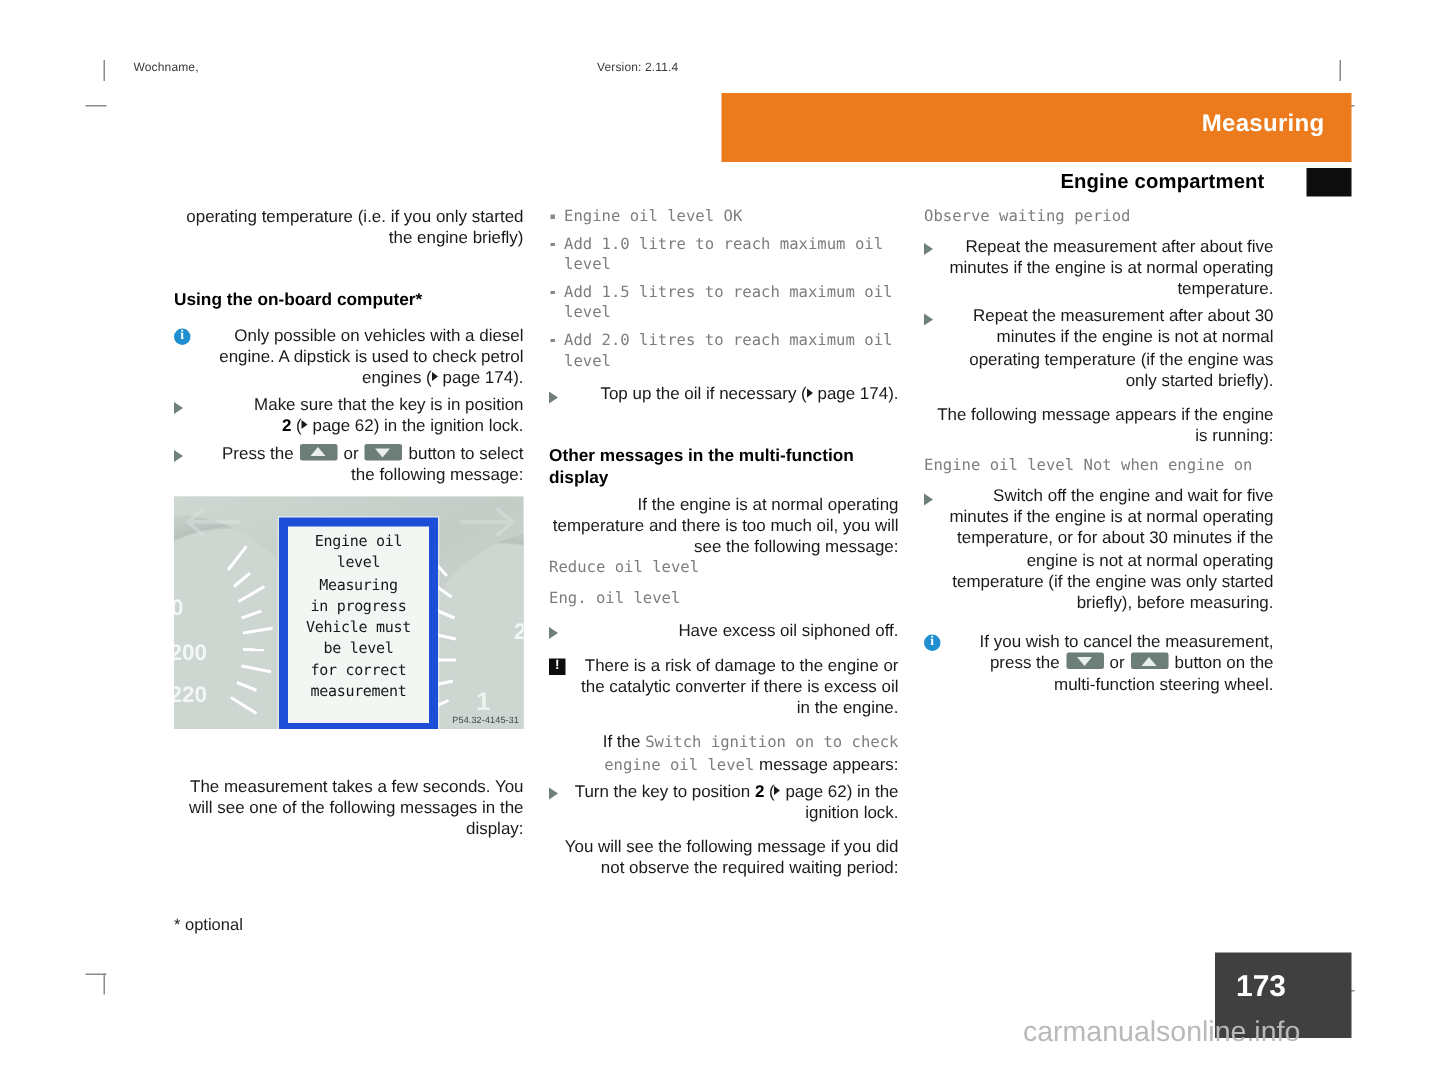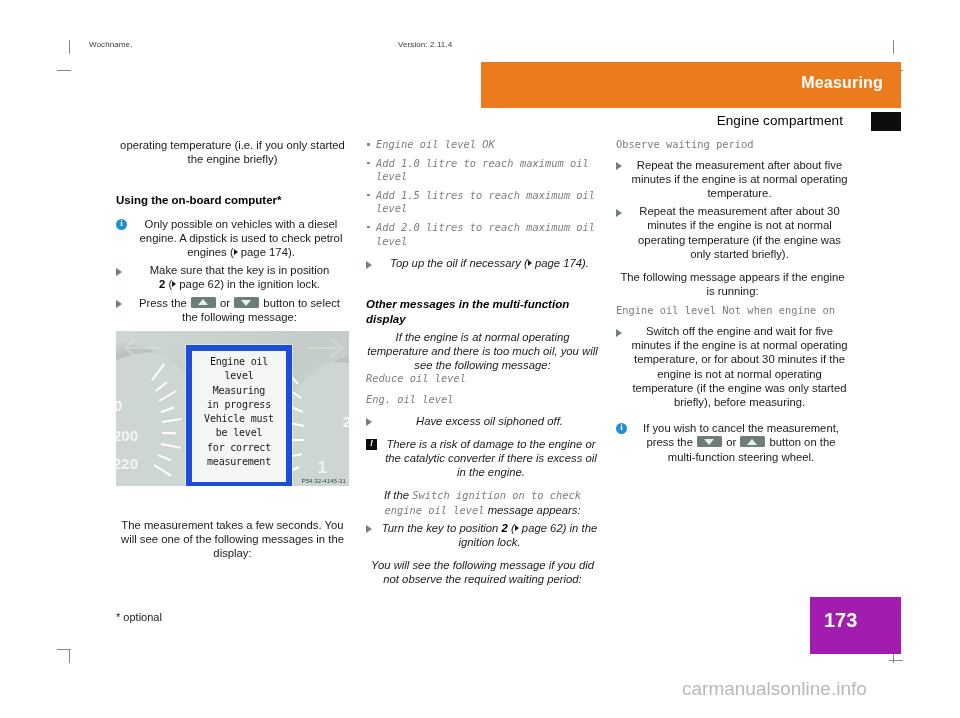--- a/index.html
+++ b/index.html
@@ -39,34 +39,34 @@
   }
   .chapter-title{
     position:absolute;right:18px;top:12px;
     color:#ffffff;font-size:16px;font-weight:bold;letter-spacing:.2px;
   }
   .section-row{
     position:absolute;left:481px;top:112px;width:420px;height:22px;
   }
   .section-title{
     position:absolute;right:58px;top:1px;
-    color:#000000;font-size:13.5px;font-weight:normal;letter-spacing:.1px;
+    color:#000000;font-size:13.5px;font-weight:bold;letter-spacing:.1px;
   }
   .section-tab{
     position:absolute;right:0px;top:0px;width:30px;height:19px;background:#0d0d0d;
   }
 
   
   .col{position:absolute;top:138px;width:233px;}
   #col1{left:116px;}
-  #col2{left:366px;font-style:italic;}
+  #col2{left:366px;}
   #col3{left:616px;}
   .body{
     font-size:11.3px;line-height:14.2px;color:#1a1a1a;
-    text-align:center;
+    text-align:right;
   }
   .body.gap{margin-top:9px;}
   .h4{
     font-size:11.5px;line-height:14.2px;color:#000;font-weight:bold;
     margin-top:27px;margin-bottom:4px;
   }
   .mono{
     font-family:"DejaVu Sans Mono", monospace;
     font-size:10.4px;line-height:13.6px;color:#7d7d7d;
     letter-spacing:0px;
@@ -175,21 +175,21 @@
     font-weight:bold;font-family:"Liberation Sans", sans-serif;
   }
 
   
   .footnote{
     position:absolute;left:116px;top:611px;font-size:11px;color:#1a1a1a;
   }
 
   
   .pagenum-box{
-    position:absolute;left:810px;top:597px;width:91px;height:57px;background:#a21caf;
+    position:absolute;left:810px;top:635px;width:91px;height:57px;background:#404040;
   }
   .pagenum{
     position:absolute;left:14px;top:12px;color:#ffffff;font-size:20px;font-weight:bold;
   }
 
   
   .watermark{
     position:absolute;left:682px;top:678px;
     color:#b9b9b9;font-size:19px;letter-spacing:0px;
     font-family:"Liberation Sans", sans-serif;

